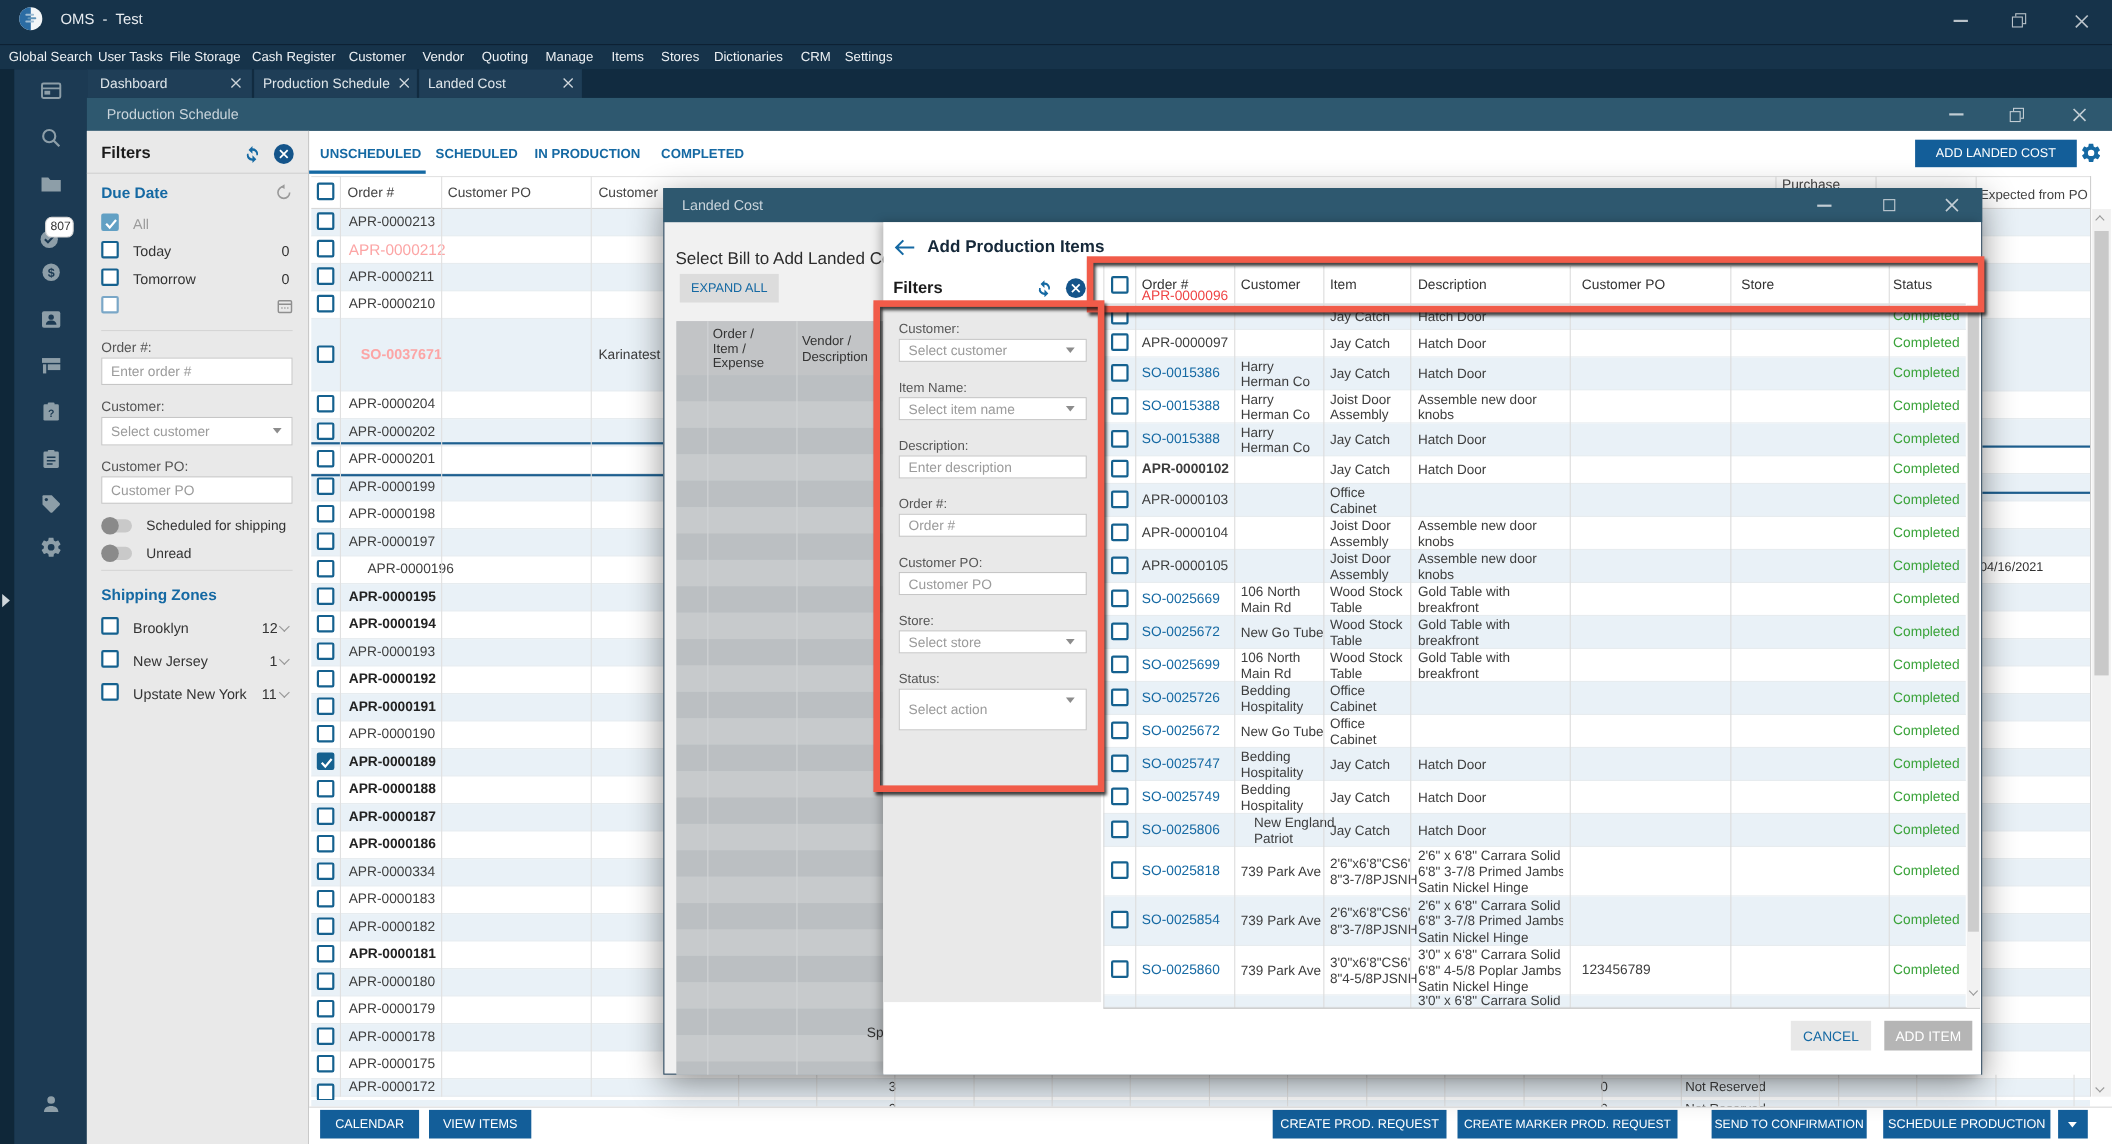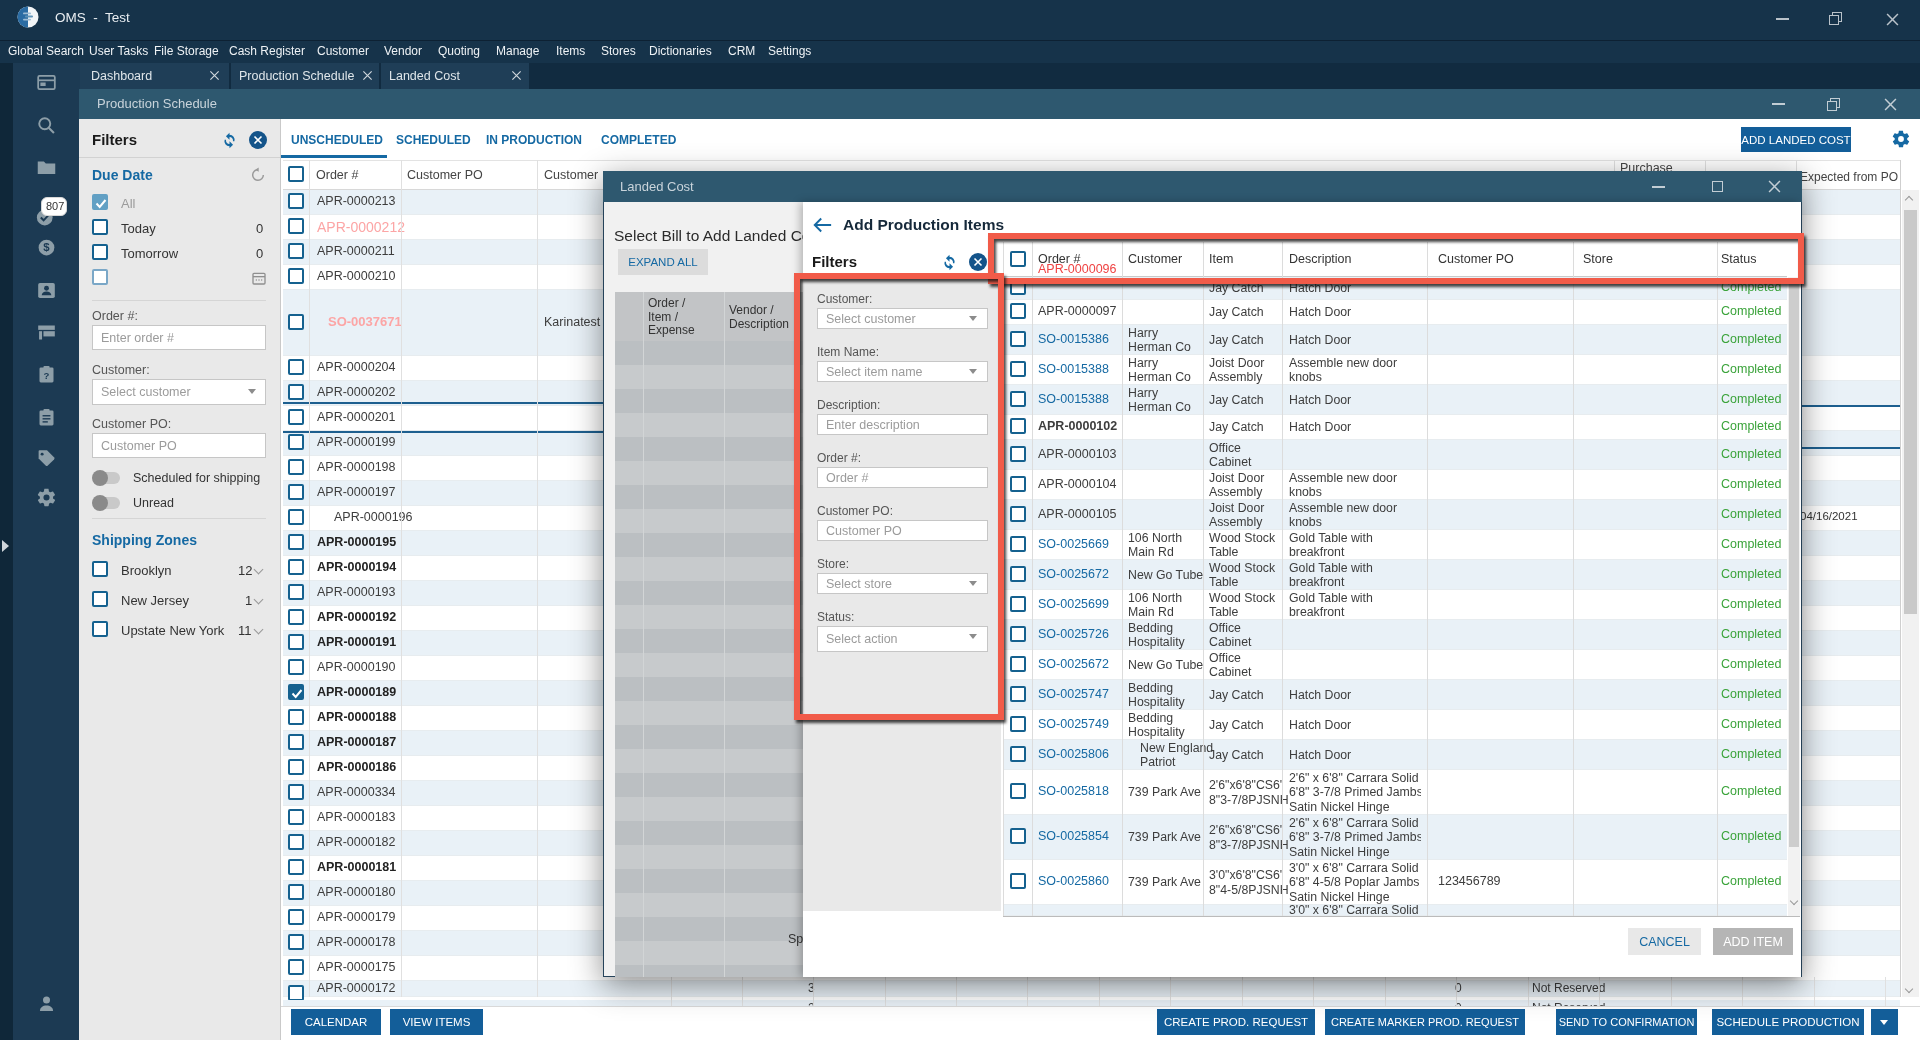--- a/index.html
+++ b/index.html
@@ -200,21 +200,21 @@
 <div class="cb" style="left:92px;top:621px;"></div>
 <div class="tx" style="left:121px;top:623px;color:#333;font-size:13px;">Upstate New York</div>
 <div class="tx" style="left:238px;top:623px;color:#333;font-size:13px;">11</div>
 <div class="chev" style="left:255px;top:626px;"></div>
 
 <div class="tx" style="left:291px;top:133px;color:#1569a3;font-size:12px;font-weight:bold;">UNSCHEDULED</div>
 <div class="tx" style="left:396px;top:133px;color:#1569a3;font-size:12px;font-weight:bold;">SCHEDULED</div>
 <div class="tx" style="left:486px;top:133px;color:#1569a3;font-size:12px;font-weight:bold;">IN PRODUCTION</div>
 <div class="tx" style="left:601px;top:133px;color:#1569a3;font-size:12px;font-weight:bold;">COMPLETED</div>
 <div class="a" style="left:281px;top:155px;width:106px;height:3px;background:#1569a3;"></div>
-<div class="btn" style="left:1741px;top:127px;width:110px;height:25px;">ADD LANDED COST</div>
+<div class="btn" style="left:1741px;top:127px;width:147px;height:25px;">ADD LANDED COST</div>
 <svg class="a" style="left:1891px;top:129px" width="20" height="20" viewBox="0 0 24 24">
     <path fill="#1569a3" d="M19.4 13c0-.3.1-.6.1-1s0-.7-.1-1l2.1-1.6c.2-.2.3-.5.1-.7l-2-3.4c-.1-.2-.4-.3-.6-.2l-2.5 1a7 7 0 0 0-1.7-1L14.4 2.5c0-.2-.2-.4-.5-.4h-4c-.2 0-.4.2-.5.4L9 5.1a7 7 0 0 0-1.7 1l-2.5-1c-.2-.1-.5 0-.6.2l-2 3.4c-.1.2-.1.5.1.7L4.5 11c0 .3-.1.6-.1 1s0 .7.1 1l-2.1 1.6c-.2.2-.3.5-.1.7l2 3.4c.1.2.4.3.6.2l2.5-1a7 7 0 0 0 1.7 1l.4 2.6c0 .2.2.4.5.4h4c.2 0 .4-.2.5-.4l.4-2.6a7 7 0 0 0 1.7-1l2.5 1c.2.1.5 0 .6-.2l2-3.4c.1-.2.1-.5-.1-.7zM12 15.5a3.5 3.5 0 1 1 0-7 3.5 3.5 0 0 1 0 7z"></path>
   </svg>
 
 <div class="a" style="left:283px;top:160px;width:1617px;height:30px;background:#fff;border-top:1px solid #e3e3e3;border-bottom:1px solid #d8d8d8;"></div>
 <div class="cb" style="left:288px;top:166px;"></div>
 <div class="tx" style="left:316px;top:168px;color:#444;font-size:12.5px;">Order #</div>
 <div class="tx" style="left:407px;top:168px;color:#444;font-size:12.5px;">Customer PO</div>
 <div class="tx" style="left:544px;top:168px;color:#444;font-size:12.5px;">Customer</div>
 <div class="tx" style="left:1620px;top:161px;color:#444;font-size:12.5px;">Purchase</div>
@@ -436,21 +436,21 @@
 <div class="lbl" style="left:817px;top:398px;">Description:</div>
 <div class="inp" style="left:817px;top:414px;width:171px;height:21px;">Enter description</div>
 <div class="lbl" style="left:817px;top:451px;">Order #:</div>
 <div class="inp" style="left:817px;top:467px;width:171px;height:21px;">Order #</div>
 <div class="lbl" style="left:817px;top:504px;">Customer PO:</div>
 <div class="inp" style="left:817px;top:520px;width:171px;height:21px;">Customer PO</div>
 <div class="lbl" style="left:817px;top:557px;">Store:</div>
 <div class="inp" style="left:817px;top:573px;width:171px;height:21px;">Select store</div>
 <div class="caret" style="left:969px;top:581px;"></div>
 <div class="lbl" style="left:817px;top:610px;">Status:</div>
-<div class="inp" style="left:817px;top:626px;width:171px;height:26px;">Select action</div>
+<div class="inp" style="left:817px;top:626px;width:171px;height:38px;">Select action</div>
 <div class="caret" style="left:969px;top:634px;"></div>
 <div class="a" style="left:1003px;top:242px;width:784px;height:35px;background:#fff;border-bottom:1px solid #c9c9c9;"></div>
 <div class="cb" style="left:1010px;top:251px;"></div>
 <div class="tx" style="left:1038px;top:252px;color:#333;font-size:12.5px;">Order #</div>
 <div class="tx" style="left:1128px;top:252px;color:#333;font-size:12.5px;">Customer</div>
 <div class="tx" style="left:1209px;top:252px;color:#333;font-size:12.5px;">Item</div>
 <div class="tx" style="left:1289px;top:252px;color:#333;font-size:12.5px;">Description</div>
 <div class="tx" style="left:1438px;top:252px;color:#333;font-size:12.5px;">Customer PO</div>
 <div class="tx" style="left:1583px;top:252px;color:#333;font-size:12.5px;">Store</div>
 <div class="tx" style="left:1721px;top:252px;color:#333;font-size:12.5px;">Status</div>

